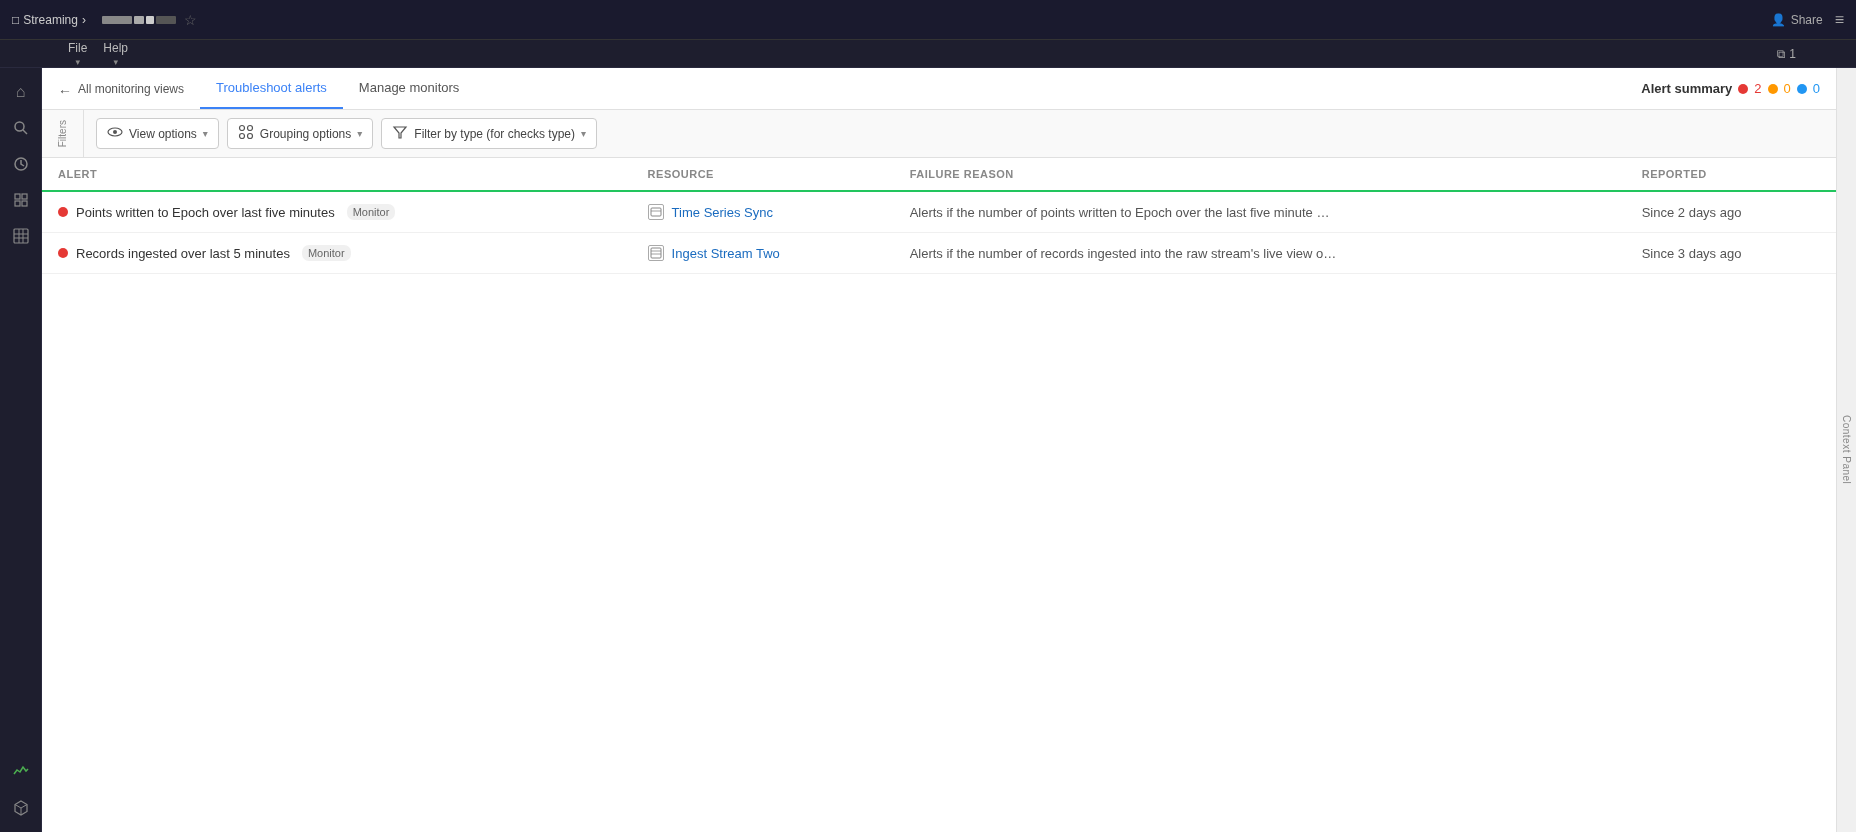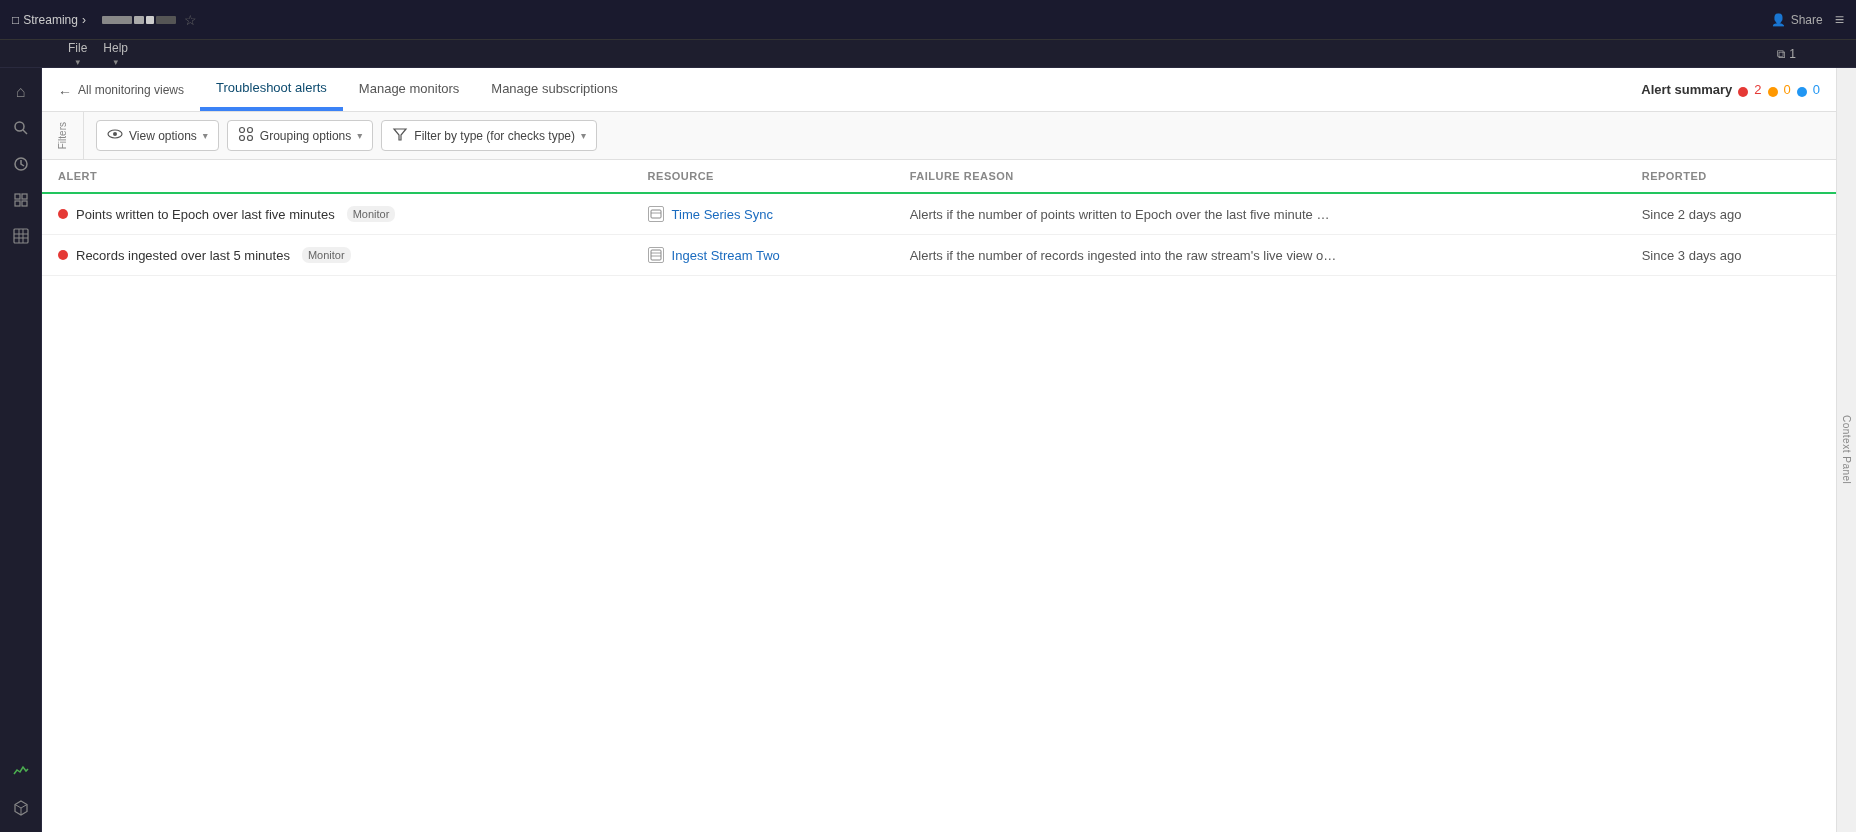--- a/index.html
+++ b/index.html
@@ -37,22 +37,22 @@
     
     .content-area { flex: 1; display: flex; flex-direction: column; background: #fff; overflow: hidden; }
 
     
     .nav-area { background: #fff; border-bottom: 1px solid #e0e0e0; padding: 0 16px; display: flex; align-items: center; justify-content: space-between; }
     .nav-left { display: flex; align-items: center; gap: 0; }
     .back-btn { display: flex; align-items: center; gap: 6px; color: #555; cursor: pointer; padding: 12px 8px 12px 0; font-size: 12px; margin-right: 8px; }
     .back-arrow { font-size: 14px; }
     .nav-tabs { display: flex; align-items: center; gap: 0; }
     .nav-tab { padding: 12px 16px; font-size: 13px; color: #555; cursor: pointer; border-bottom: 2px solid transparent; white-space: nowrap; }
-    .nav-tab.active { color: #0c4a6e; border-bottom: 4px solid #3b82f6; font-weight: 500; }
-    .nav-right { display: flex; align-items: flex-end; gap: 6px; font-size: 13px; color: #555; }
+    .nav-tab.active { color: #3b82f6; border-bottom: 2px solid #3b82f6; font-weight: 500; }
+    .nav-right { display: flex; align-items: center; gap: 6px; font-size: 13px; color: #555; }
     .alert-summary-label { font-weight: 600; color: #333; }
     .alert-dot { width: 10px; height: 10px; border-radius: 50%; display: inline-block; }
     .alert-count { font-weight: 500; }
 
     
     .filters-bar { display: flex; align-items: stretch; border-bottom: 1px solid #e0e0e0; background: #f9f9f9; }
     .filters-sidebar { width: 42px; display: flex; align-items: center; justify-content: center; border-right: 1px solid #e0e0e0; cursor: pointer; }
     .filters-label { font-size: 10px; color: #888; writing-mode: vertical-rl; text-orientation: mixed; transform: rotate(180deg); }
     .filters-controls { display: flex; align-items: center; gap: 8px; padding: 8px 12px; }
     .filter-btn { display: flex; align-items: center; gap: 6px; padding: 5px 10px; background: #fff; border: 1px solid #ccc; border-radius: 4px; color: #444; font-size: 12px; cursor: pointer; }
@@ -179,23 +179,20 @@
         <div class="back-btn">
           <span class="back-arrow">←</span>
           <span>All monitoring views</span>
         </div>
         <div class="nav-tabs">
           <div class="nav-tab active">
             <span>Troubleshoot alerts</span>
           </div>
           <div class="nav-tab">
             <span>Manage monitors</span>
-          </div>
-          <div class="nav-tab">
-            <span>Manage subscriptions</span>
           </div>
         </div>
       </div>
       <div class="nav-right">
         <span class="alert-summary-label">Alert summary</span>
         <span class="alert-dot" style="background:#e53935;"></span>
         <span class="alert-count" style="color:#e53935;">2</span>
         <span class="alert-dot" style="background:#FF9800;"></span>
         <span class="alert-count" style="color:#FF9800;">0</span>
         <span class="alert-dot" style="background:#2196F3;"></span>

